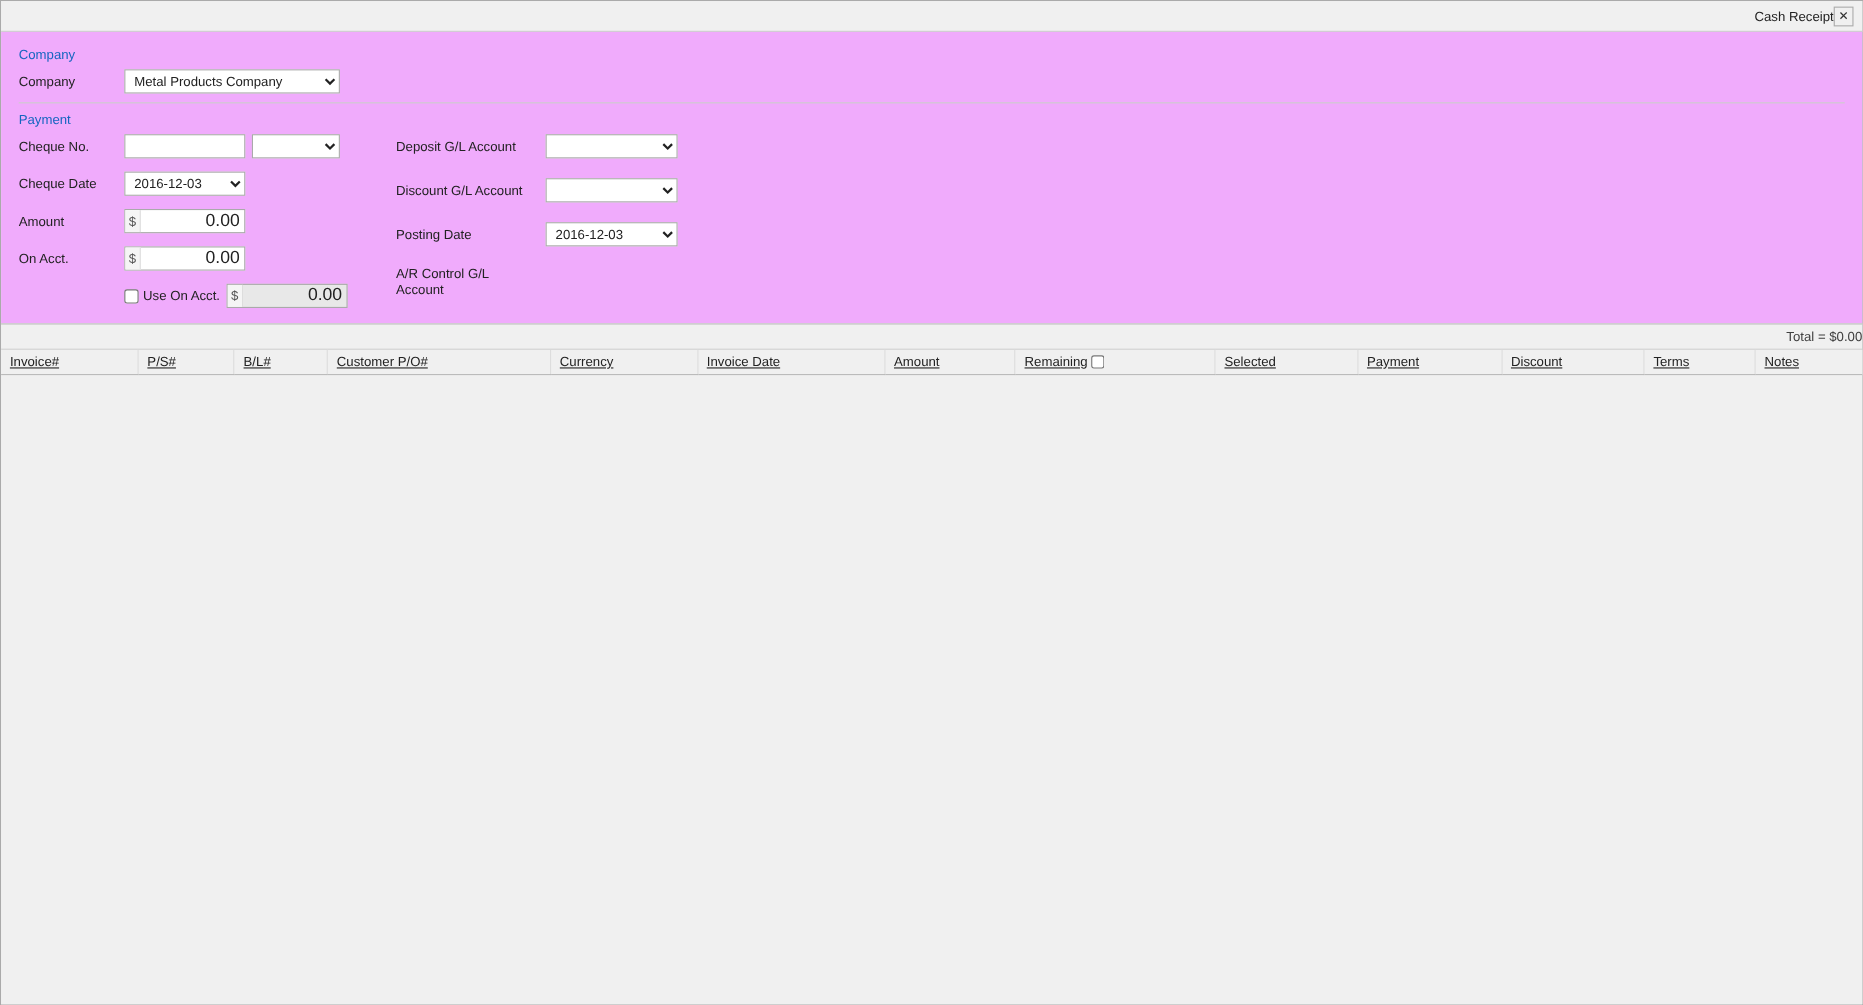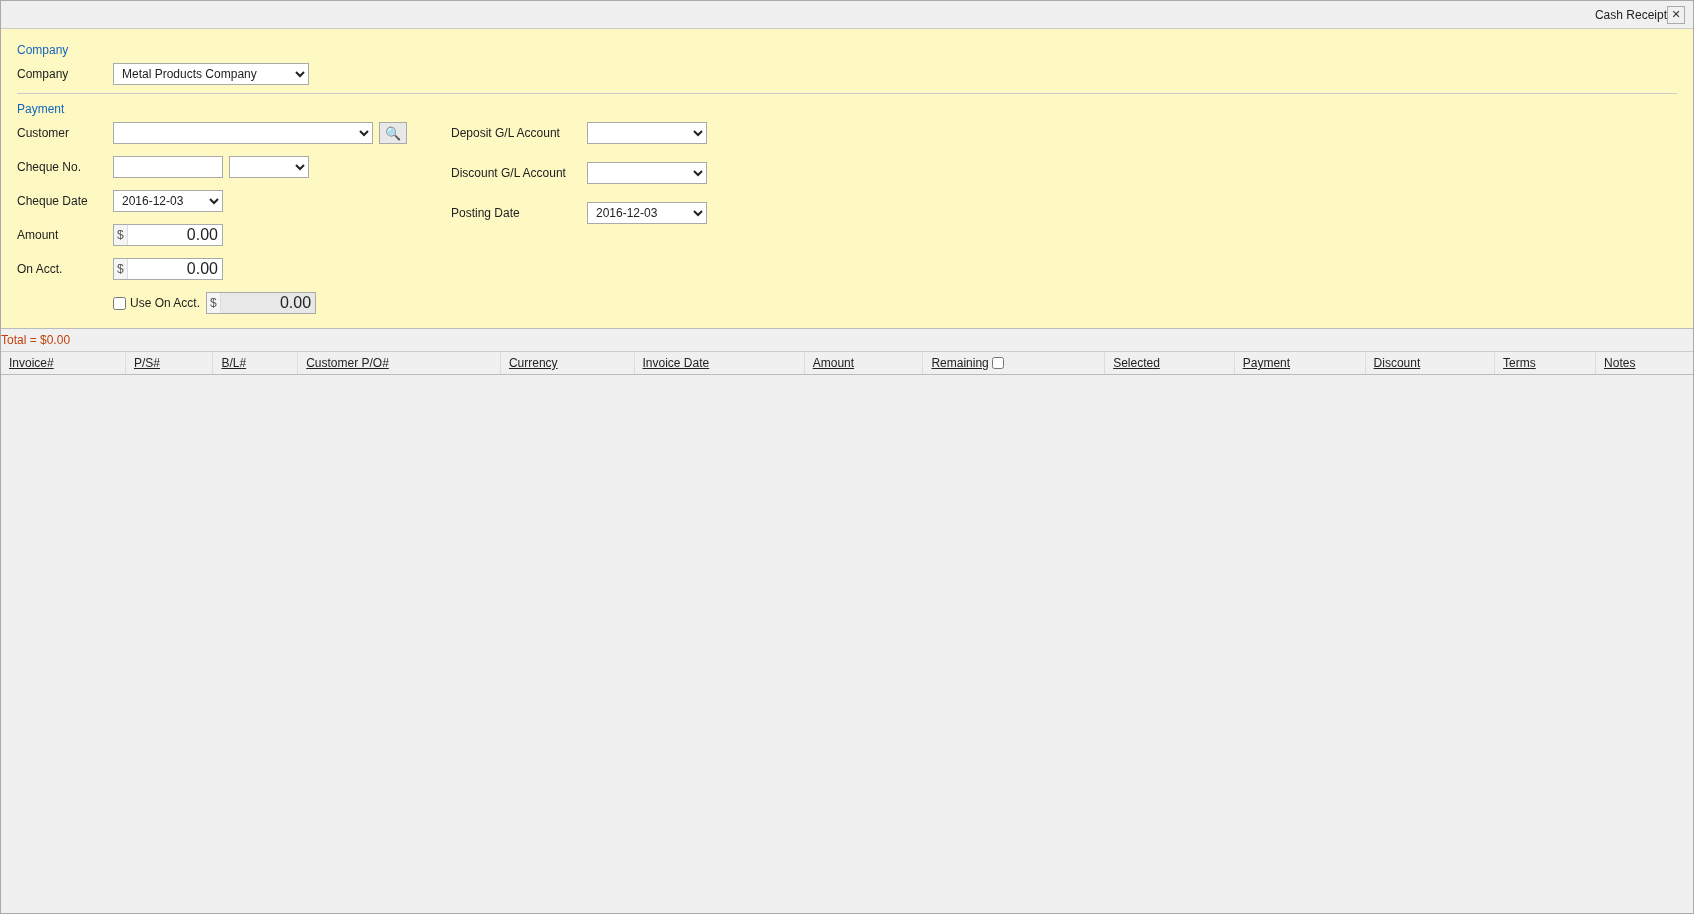--- a/index.html
+++ b/index.html
@@ -38,21 +38,21 @@
       border: 1px solid #aaa;
       cursor: pointer;
       font-size: 11px;
       display: flex;
       align-items: center;
       justify-content: center;
       color: #333;
     }
     .form-area {
       padding: 10px 16px 8px 16px;
-      background: #fef9c3;
+      background: #f0abfc;
     }
     .section-label {
       color: #1565c0;
       font-size: 12px;
       margin-bottom: 6px;
       margin-top: 4px;
     }
     .form-row {
       display: flex;
       align-items: center;
@@ -139,24 +139,24 @@
       border: none;
       border-top: 1px solid #ccc;
       margin: 8px 0;
     }
     .table-section {
       flex: 1;
       background: #f0f0f0;
       border-top: 1px solid #bbb;
     }
     .total-row {
-      text-align: left;
+      text-align: right;
       padding: 4px 0;
       font-size: 12px;
-      color: #c2410c;
+      color: #404040;
       border-bottom: 1px solid #ccc;
     }
     .invoice-table {
       width: 100%;
       border-collapse: collapse;
       font-size: 12px;
       text-decoration: underline;
     }
     .invoice-table th {
       border-bottom: 1px solid #bbb;
@@ -226,29 +226,20 @@
       </select>
     </div>
 
     <hr class="divider">
 
     <div class="section-label">Payment</div>
     <div class="payment-section">
 
       <div class="columns-left">
 
-        <div class="form-row">
-          <span class="form-label">Customer</span>
-          <select class="select-customer">
-            <option value=""></option>
-          </select>
-          <button class="btn-search">
-            <span>🔍</span>
-          </button>
-        </div>
 
         <div class="form-row">
           <span class="form-label">Cheque No.</span>
           <input type="text" class="input-chequeno" value="" style="">
           <select class="select-chequeno2">
             <option value=""></option>
           </select>
         </div>
 
         <div class="form-row">
@@ -303,20 +294,23 @@
           </select>
         </div>
 
         <div class="form-row">
           <span class="form-label-right">Posting Date</span>
           <select class="select-posting">
             <option>2016-12-03</option>
           </select>
         </div>
 
+        <div class="form-row">
+          <span class="form-label-right">A/R Control G/L Account</span>
+        </div>
       </div>
     </div>
   </div>
 
   <div class="table-section">
     <div class="total-row">Total = $0.00</div>
     <table class="invoice-table">
       <thead>
         <tr>
           <th><span>Invoice#</span></th>

